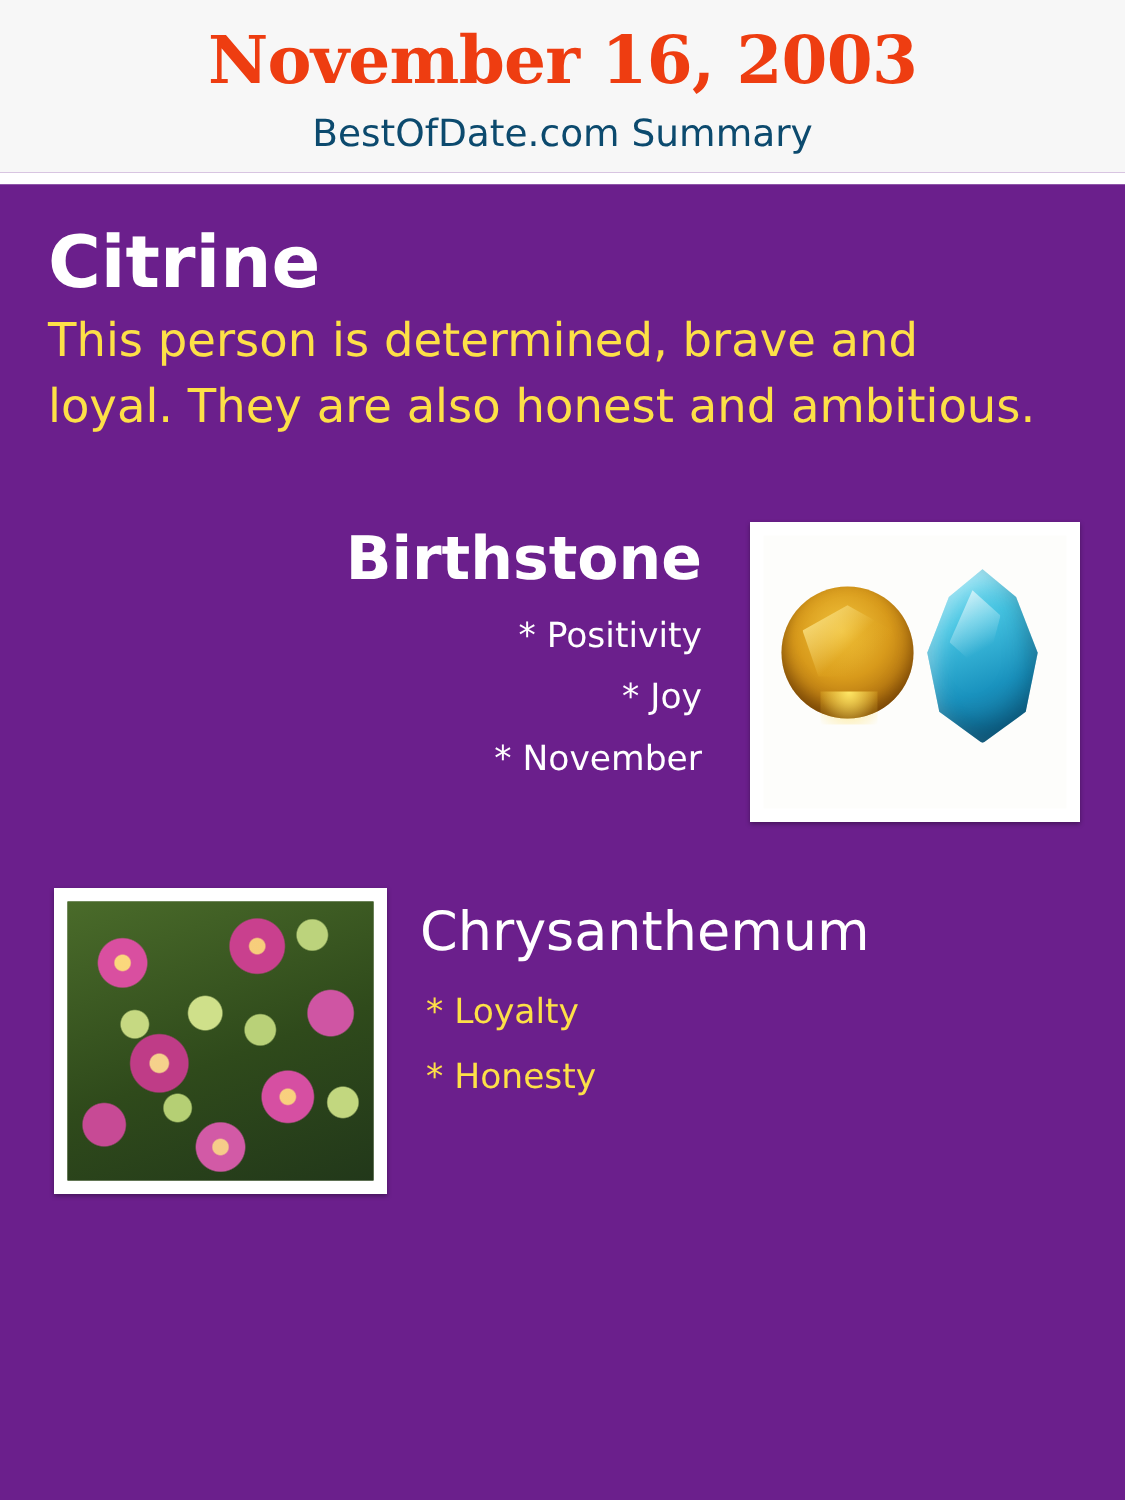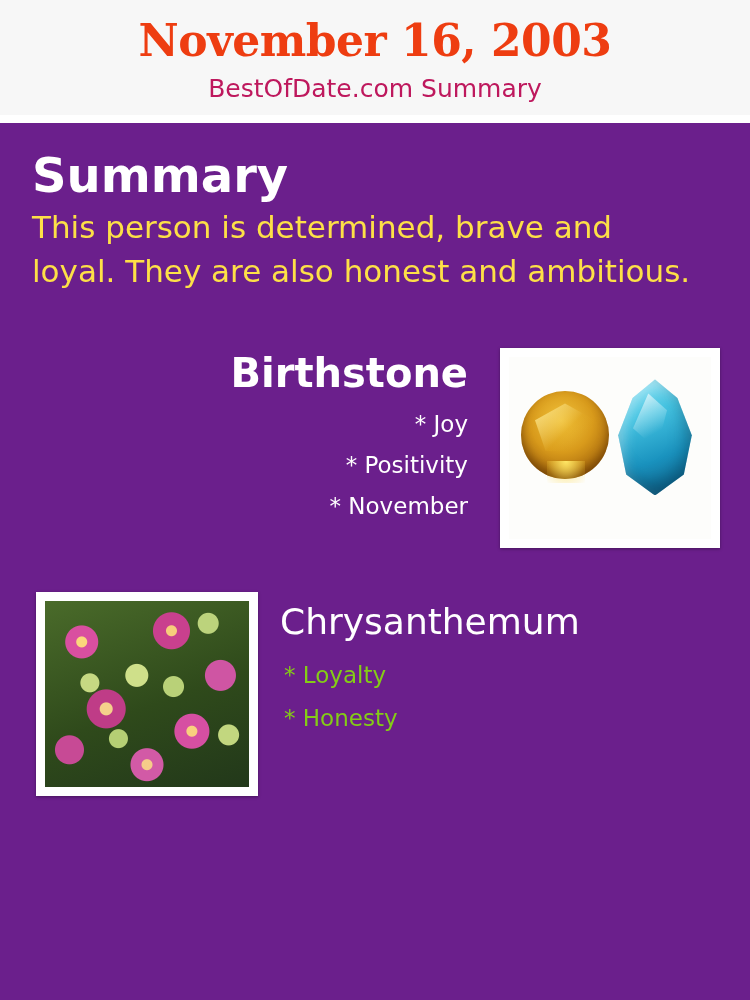--- a/index.html
+++ b/index.html
@@ -31,21 +31,21 @@
   }
   .header-date {
     color: #ee3d11;
     font-size: 44px;
     font-weight: bold;
     line-height: 1.06;
     letter-spacing: -0.5px;
     font-family: "DejaVu Serif", serif;
   }
   .header-sub {
-    color: #be185d;
+    color: #0c4a6e;
     font-size: 25px;
     margin-top: 9px;
     font-family: "DejaVu Sans", sans-serif;
   }
   .header-note {
     color: #3b3b5c;
     font-size: 20px;
     margin-top: 8px;
     font-family: "DejaVu Sans", sans-serif;
   }
@@ -239,48 +239,48 @@
     font-weight: bold;
     line-height: 1.05;
   }
   .flower-sub {
     color: #ffffff;
     font-size: 36px;
     line-height: 1.2;
     margin-top: 4px;
   }
   .flower-bullet {
-    color: #84cc16;
+    color: #fde047;
     font-size: 23px;
     line-height: 1.0;
     margin-top: 20px;
     margin-left: 4px;
   }
 </style>
 </head>
 <body>
 
 <div class="page">
 
   <div class="header">
     <div class="header-date">November 16, 2003</div>
     <div class="header-sub">BestOfDate.com Summary</div>
   </div>
   <div class="header-rule"></div>
 
   <div class="body">
 
-    <div class="sign-name">Summary</div>
+    <div class="sign-name">Citrine</div>
     <div class="sign-desc">This person is determined, brave and loyal. They are also honest and ambitious.</div>
 
     <div class="stone-block">
       <div class="stone-text">
         <div class="section-title">Birthstone</div>
+        <div class="bullet">* Positivity</div>
         <div class="bullet">* Joy</div>
-        <div class="bullet">* Positivity</div>
         <div class="bullet">* November</div>
       </div>
 
       <div class="photo-frame stone-photo-frame">
         <div class="stone-photo">
           <div class="citrine"></div>
           <div class="topaz"></div>
         </div>
       </div>
     </div>

